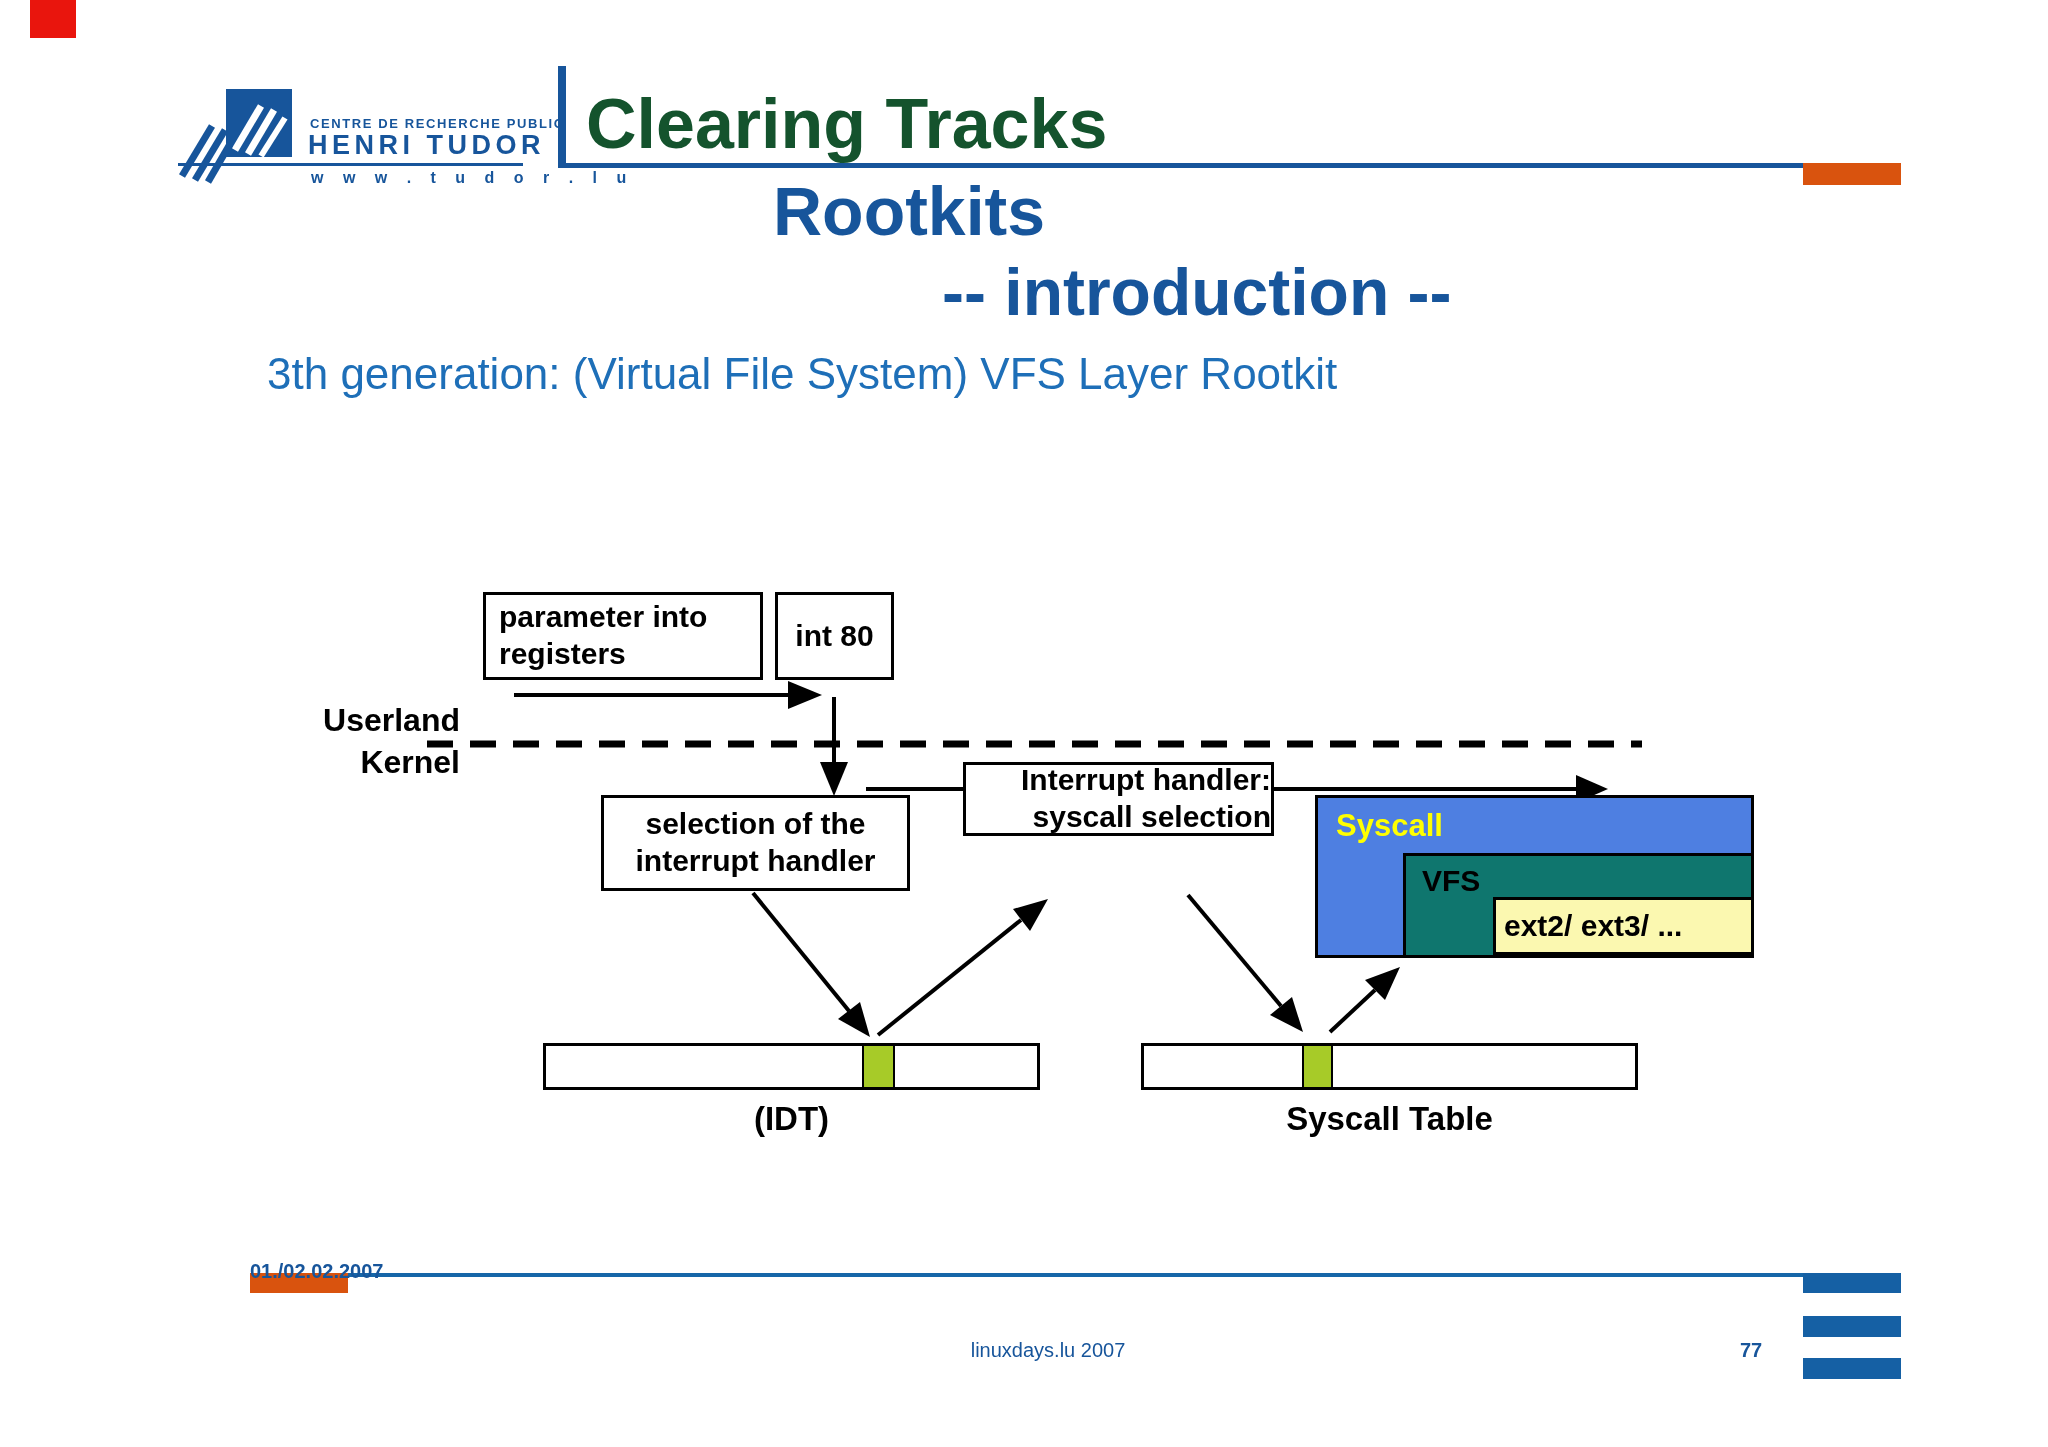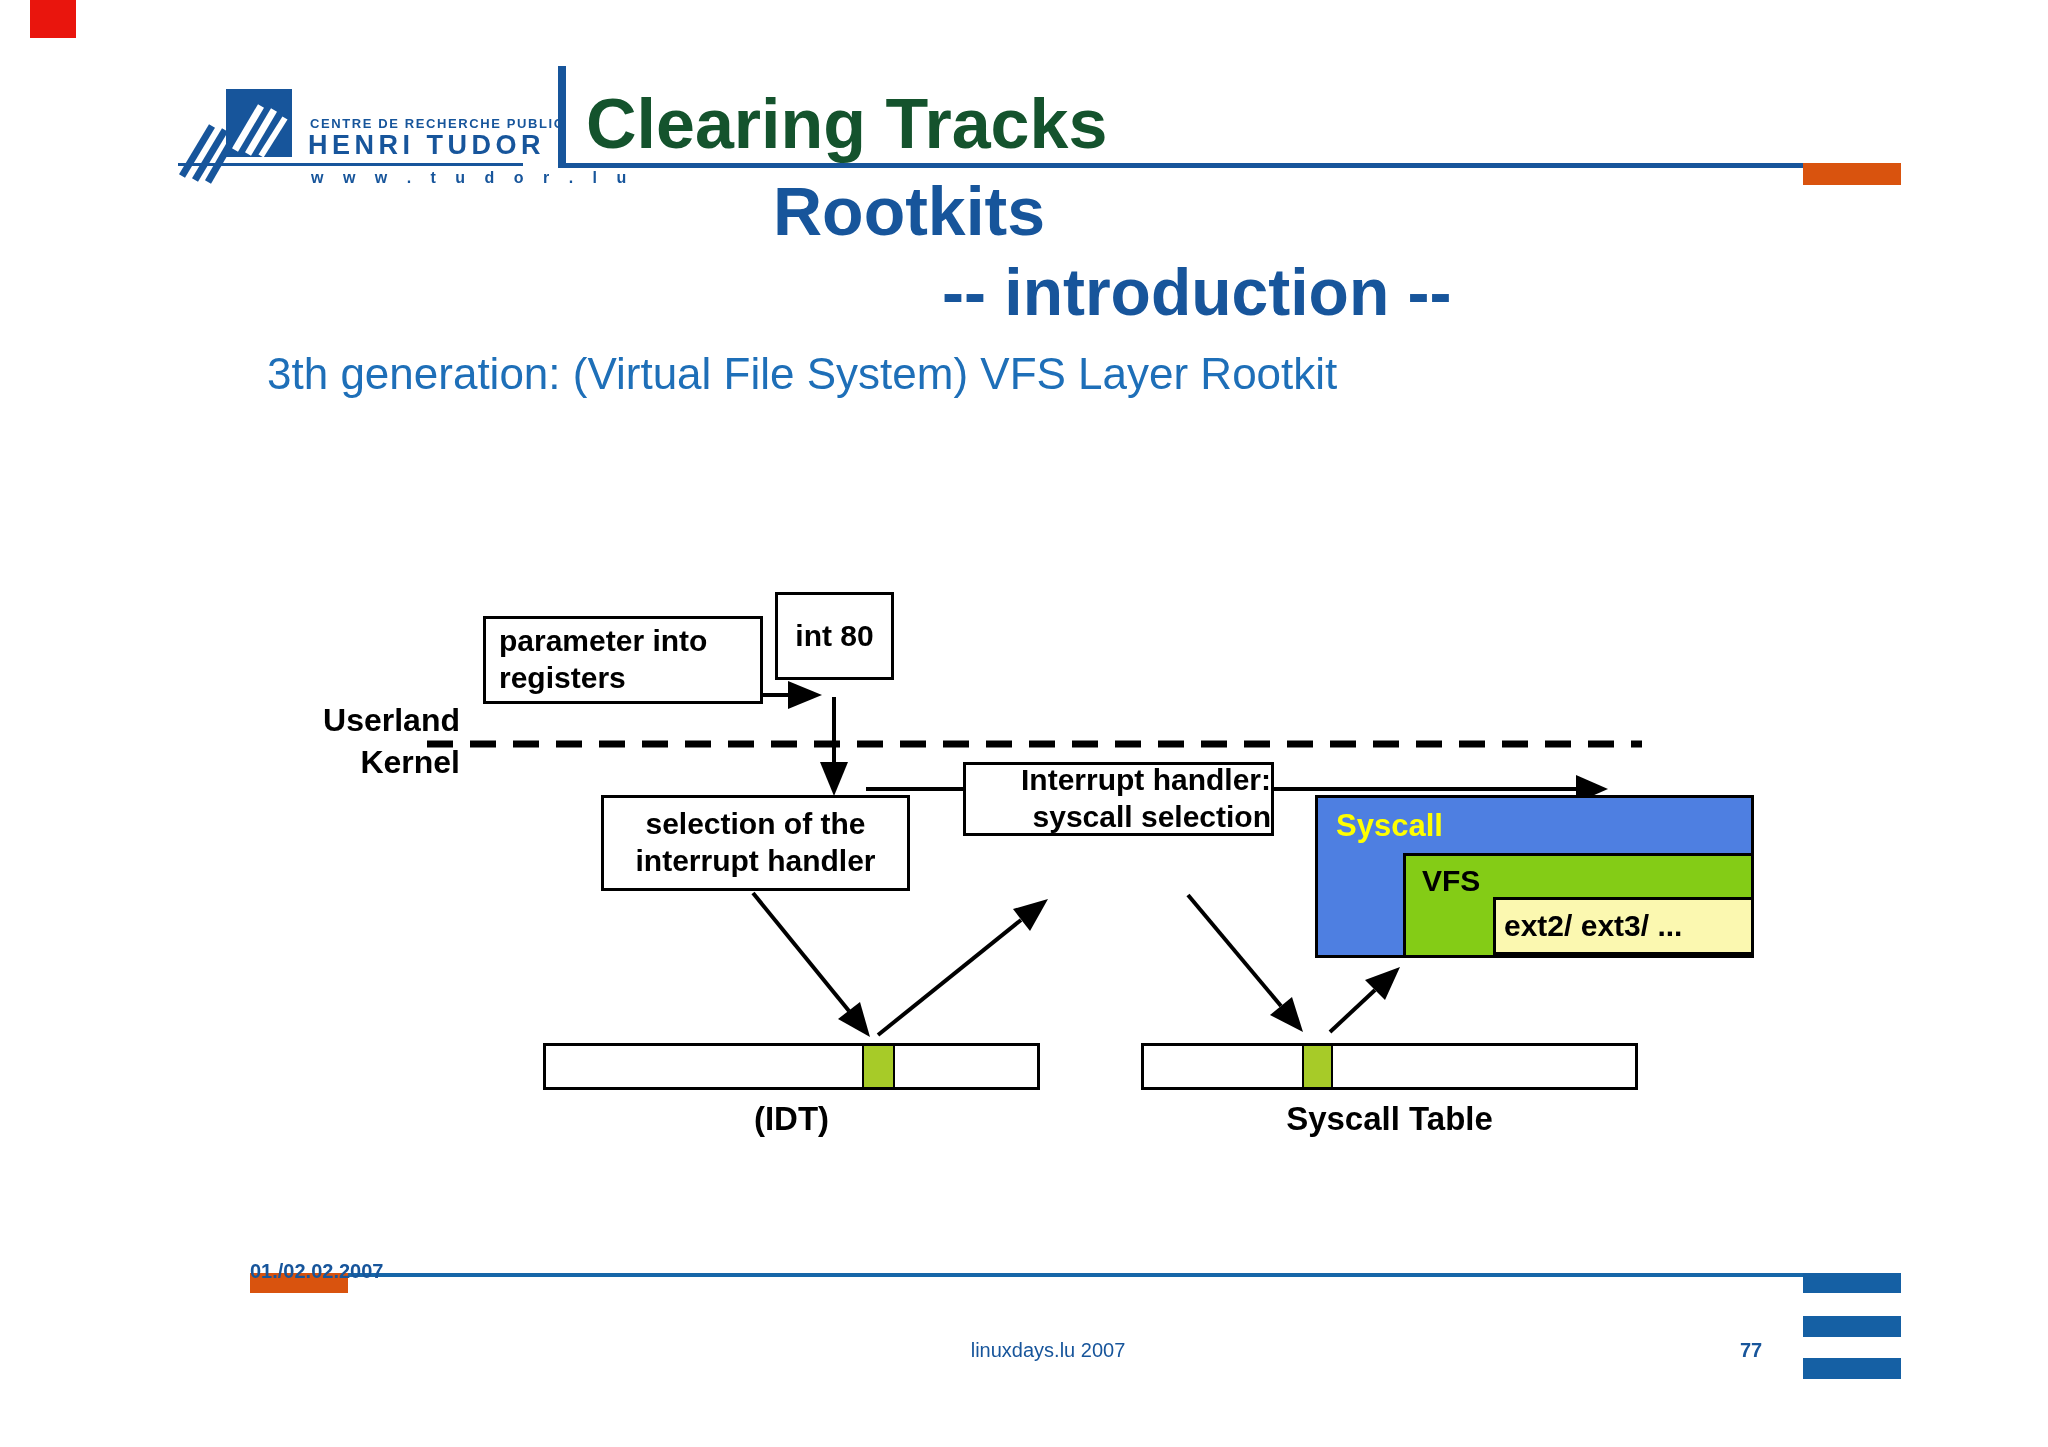--- a/index.html
+++ b/index.html
@@ -20,27 +20,27 @@
   .title-underline{left:558px;top:163px;width:1245px;height:5px;background:#17559b;}
   .orange-tr{left:1803px;top:163px;width:98px;height:22px;background:#d9530e;}
   .title-line2{left:773px;top:172px;font-size:68px;font-weight:bold;color:#17559b;white-space:nowrap;}
   .title-line3{left:942px;top:254px;font-size:66px;font-weight:bold;color:#17559b;white-space:nowrap;}
   .subtitle{left:267px;top:349px;font-size:44px;color:#1e6fb8;white-space:nowrap;}
   
   .dbox{position:absolute;box-sizing:border-box;border:3px solid #000;background:#fff;color:#000;
         font-weight:bold;font-size:30px;line-height:1.22;display:flex;align-items:center;
         justify-content:center;text-align:center;}
   .dbox.left{justify-content:flex-start;text-align:left;padding-left:13px;}
-  .box-param{left:483px;top:592px;width:280px;height:88px;margin-top:24px;}
+  .box-param{left:483px;top:592px;width:280px;height:88px;}
   .box-int80{left:775px;top:592px;width:119px;height:88px;}
   .box-selection{left:601px;top:795px;width:309px;height:96px;}
   .box-handler{left:963px;top:762px;width:311px;height:74px;text-align:right;}
   .box-syscall{left:1315px;top:795px;width:439px;height:163px;background:#4e7fe1;border:3px solid #000;box-sizing:border-box;}
   .syscall-label{position:absolute;left:18px;top:10px;color:#ffff00;font-weight:bold;font-size:31px;}
-  .box-vfs{left:1403px;top:853px;width:351px;height:105px;background:#84cc16;border:3px solid #000;box-sizing:border-box;}
+  .box-vfs{left:1403px;top:853px;width:351px;height:105px;background:#0f766e;border:3px solid #000;box-sizing:border-box;}
   .vfs-label{position:absolute;left:16px;top:8px;color:#000;font-weight:bold;font-size:30px;}
   .box-ext{left:1493px;top:897px;width:261px;height:58px;background:#fbf8b0;border:3px solid #000;box-sizing:border-box;
            display:flex;align-items:center;padding-left:8px;font-weight:bold;font-size:30px;color:#000;}
   .land-labels{left:270px;top:700px;width:190px;text-align:right;color:#000;font-weight:bold;font-size:32px;line-height:1.3;}
   .table{position:absolute;box-sizing:border-box;border:3px solid #000;background:#fff;top:1043px;width:497px;height:47px;}
   .table-idt{left:543px;}
   .table-sys{left:1141px;}
   .green-cell{position:absolute;top:0;bottom:0;background:#a7cb28;border-left:2px solid #000;border-right:2px solid #000;box-sizing:border-box;}
   .green-idt{left:316px;width:33px;}
   .green-sys{left:158px;width:31px;}

